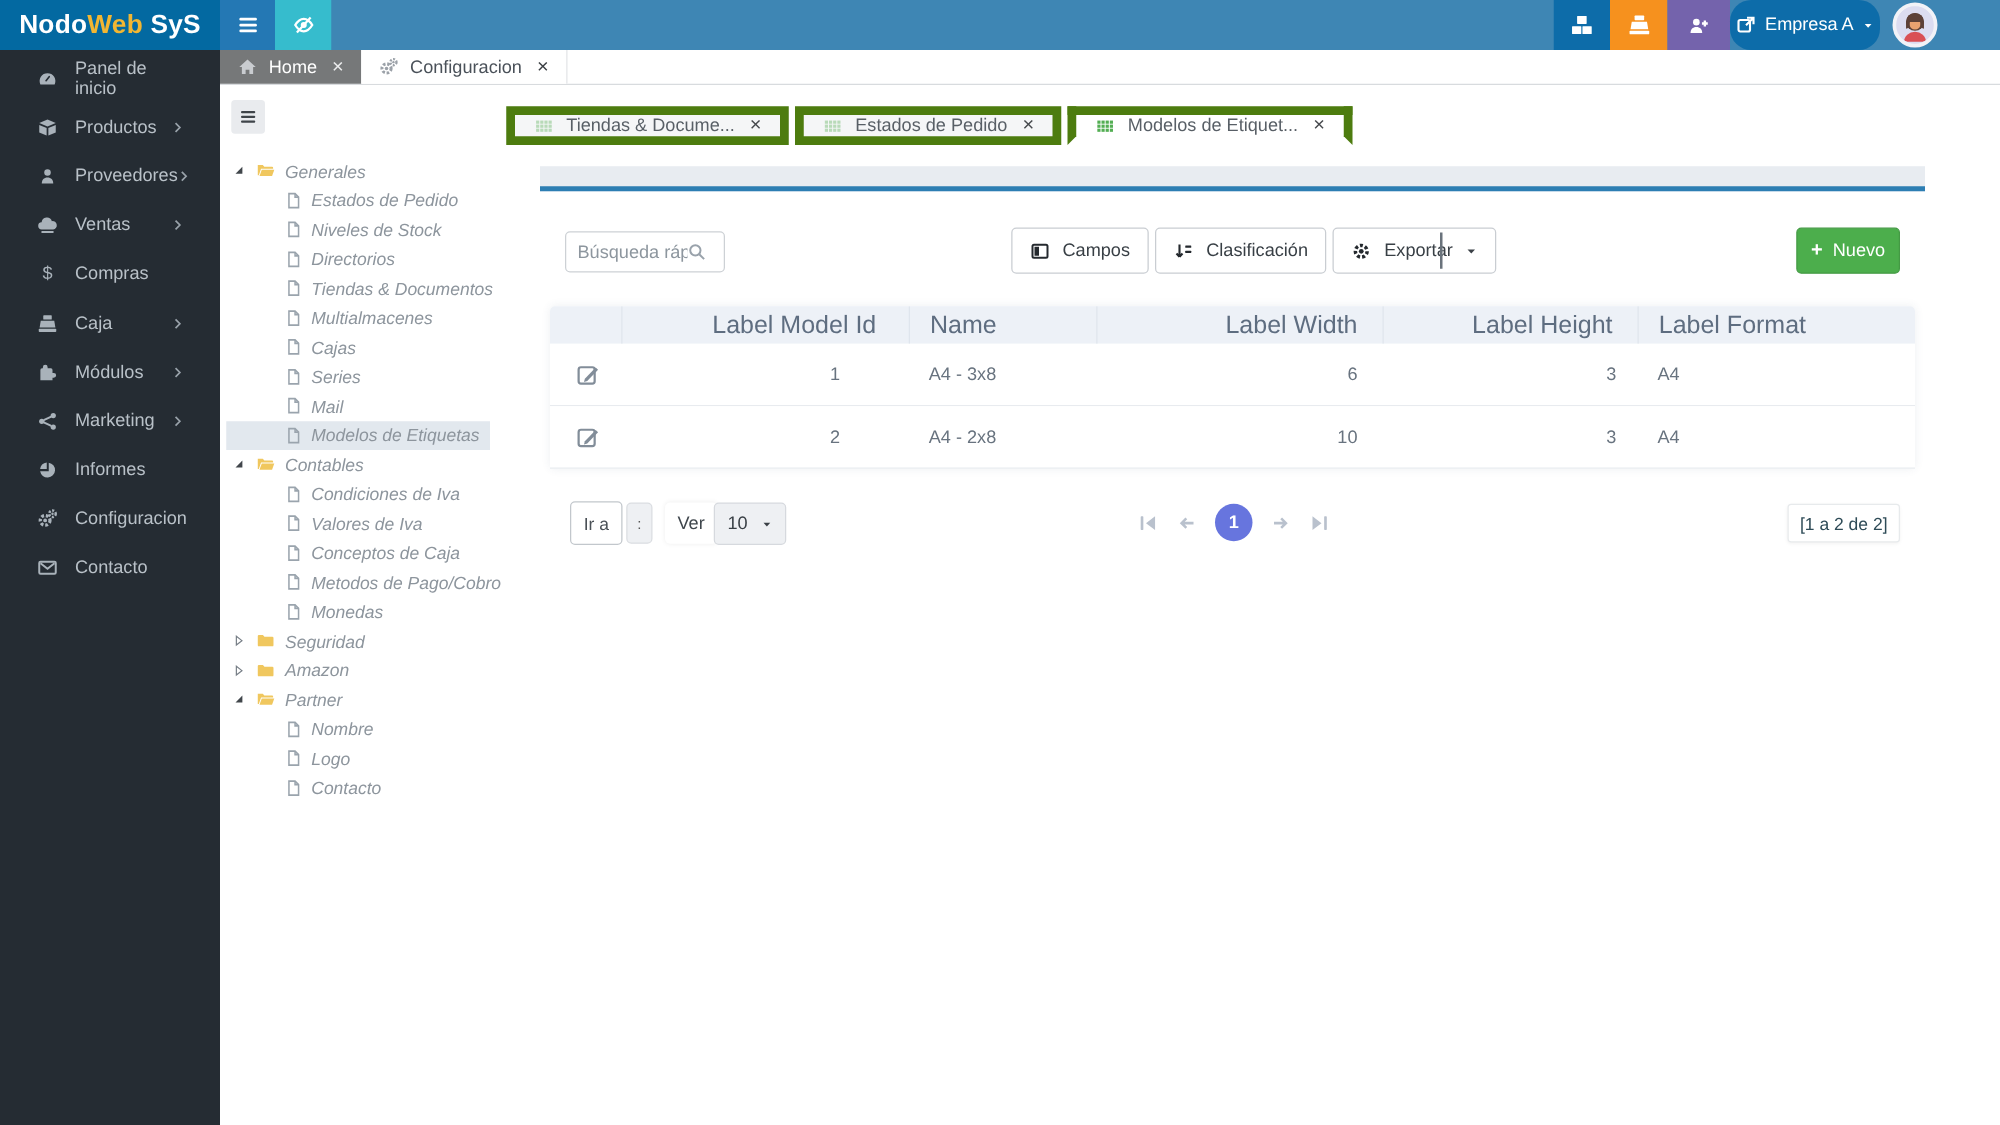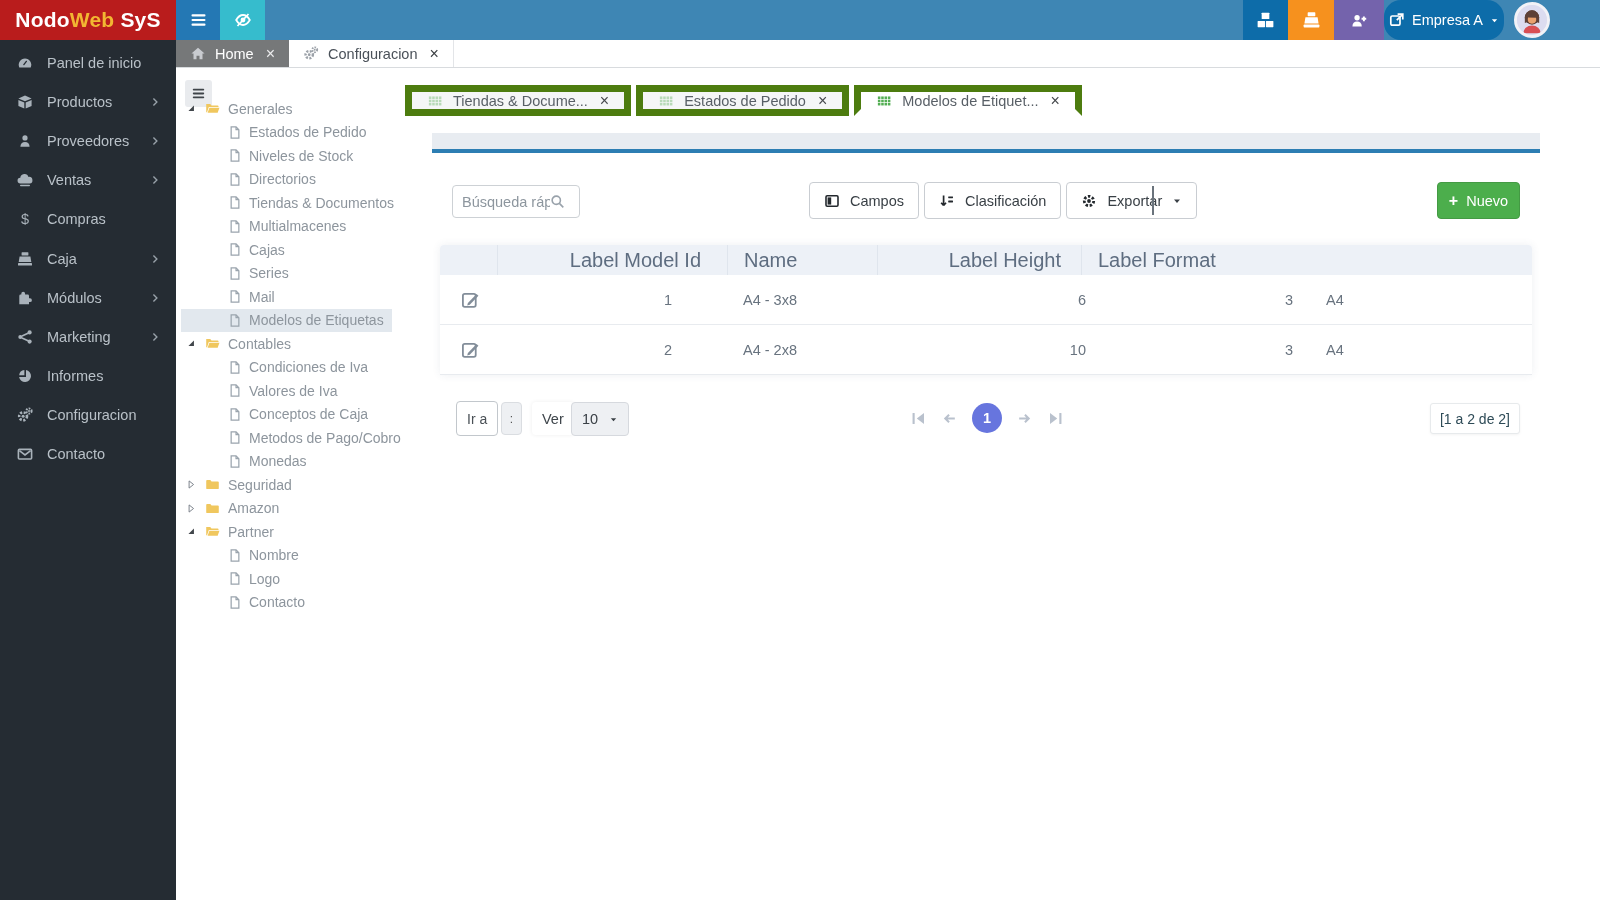--- a/index.html
+++ b/index.html
@@ -4,25 +4,25 @@
 <style>
   * { margin:0; padding:0; box-sizing:border-box; }
   body { font-family:"Liberation Sans", sans-serif; background:#fff; }
   .app { position:relative; width:1600px; height:900px; background:#fff; overflow:hidden; }
   .ic { display:inline-flex; flex:none; }
   .ic svg { width:100%; height:100%; display:block; }
   .g { font-weight:bold; line-height:1; }
 
   
   .sidebar { position:absolute; left:0; top:0; width:176px; height:900px; background:#252c33; }
-  .logo { height:40px; background:#b91c1c; display:flex; align-items:center; justify-content:center;
+  .logo { height:40px; background:#0369a1; display:flex; align-items:center; justify-content:center;
           font-size:21px; font-weight:bold; color:#fff; letter-spacing:.2px; }
   .logo .accent { color:#f2b632; }
   .side-nav { padding-top:3px; }
-  .side-item { height:39.2px; display:flex; align-items:center; padding:0 16px; color:#b9c1c8; font-size:14.5px; cursor:pointer; }
+  .side-item { height:39.2px; display:flex; align-items:center; padding:0 29px; color:#b9c1c8; font-size:14.5px; cursor:pointer; }
   .side-item .s-ico { width:18px; height:16px; margin-right:13px; color:#a9b2ba; align-items:center; justify-content:center; }
   .side-item .chev { width:10px; height:10px; margin-left:auto; color:#99a2aa; }
 
   
   .topbar { position:absolute; left:176px; top:0; right:0; height:40px; background:#3e86b4; display:flex; align-items:stretch; }
   .tb-btn { display:flex; align-items:center; justify-content:center; color:#fff; cursor:pointer; }
   .tb-hamburger { width:44px; background:#2478b4; }
   .tb-eye { width:45px; background:#36bccd; }
   .tb-spacer { flex:1; }
   .tb-sq { display:flex; align-items:center; justify-content:center; color:#fff; cursor:pointer; }
@@ -41,21 +41,21 @@
   .wtab .x { font-size:16px; color:#3c4044; margin-left:3px; cursor:pointer; line-height:1; }
   .wtab.active { background:#767879; color:#fff; border-right:none; }
   .wtab.active .wt-ico { color:#c9ccd0; }
   .wtab.active .x { color:#ecedee; }
 
   
   .treepanel { position:absolute; left:176px; top:68px; width:229px; bottom:0; background:#fff; }
   .tree-toggle { position:absolute; left:9px; top:12px; width:27px; height:27px; background:#e9ebee; border-radius:3px;
                  display:flex; align-items:center; justify-content:center; color:#3f4449; cursor:pointer; }
   .tree-toggle .ic { width:15px; height:13px; }
-  .tree { position:absolute; left:0; right:0; top:29px; }
+  .tree { position:absolute; left:0; right:0; top:57px;font-style:italic; }
   .tree-node { display:flex; align-items:center; height:23.5px; margin:0 13px 0 5px; padding-left:5px;
                color:#8d959d; font-size:14px; cursor:pointer; white-space:nowrap; }
   .tree-node .tri { width:11px; height:11px; margin-right:7px; color:#41464b; }
   .tree-node.collapsed .tri { color:#798088; }
   .tree-node .node-ico { width:17px; height:15px; margin-right:7px; color:#f0c75e; }
   .tree-node.file { padding-left:47px; }
   .tree-node.file .node-ico { width:14px; height:15px; color:#9aa4ad; }
   .tree-node.selected { background:#e2e8ee; }
 
   
@@ -744,20 +744,21 @@
   <div class="new-btn">
     <span class="g">+</span>
     <span>Nuevo</span>
   </div>
 
   <div class="table">
     <div class="thead">
         <div class="th al-left c0"></div>
         <div class="th al-right c1">Label Model Id</div>
         <div class="th al-left c2">Name</div>
+        <div class="th al-right c3">Label Width</div>
         <div class="th al-right c4">Label Height</div>
         <div class="th al-left c5">Label Format</div>
       </div>
     <div>
         <div class="tr">
           <div class="td c0 al-left" style="padding-left: 0px;">
             <span class="edit-btn">
               <span class="ic" style="width:19px;height:19px;">
                 <svg viewBox="0 0 16 16" fill="currentColor" xmlns="http://www.w3.org/2000/svg">
                   <rect x="1.6" y="3.2" width="10.8" height="11" rx="1.6" fill="none" stroke="currentColor" stroke-width="1.5"></rect>

